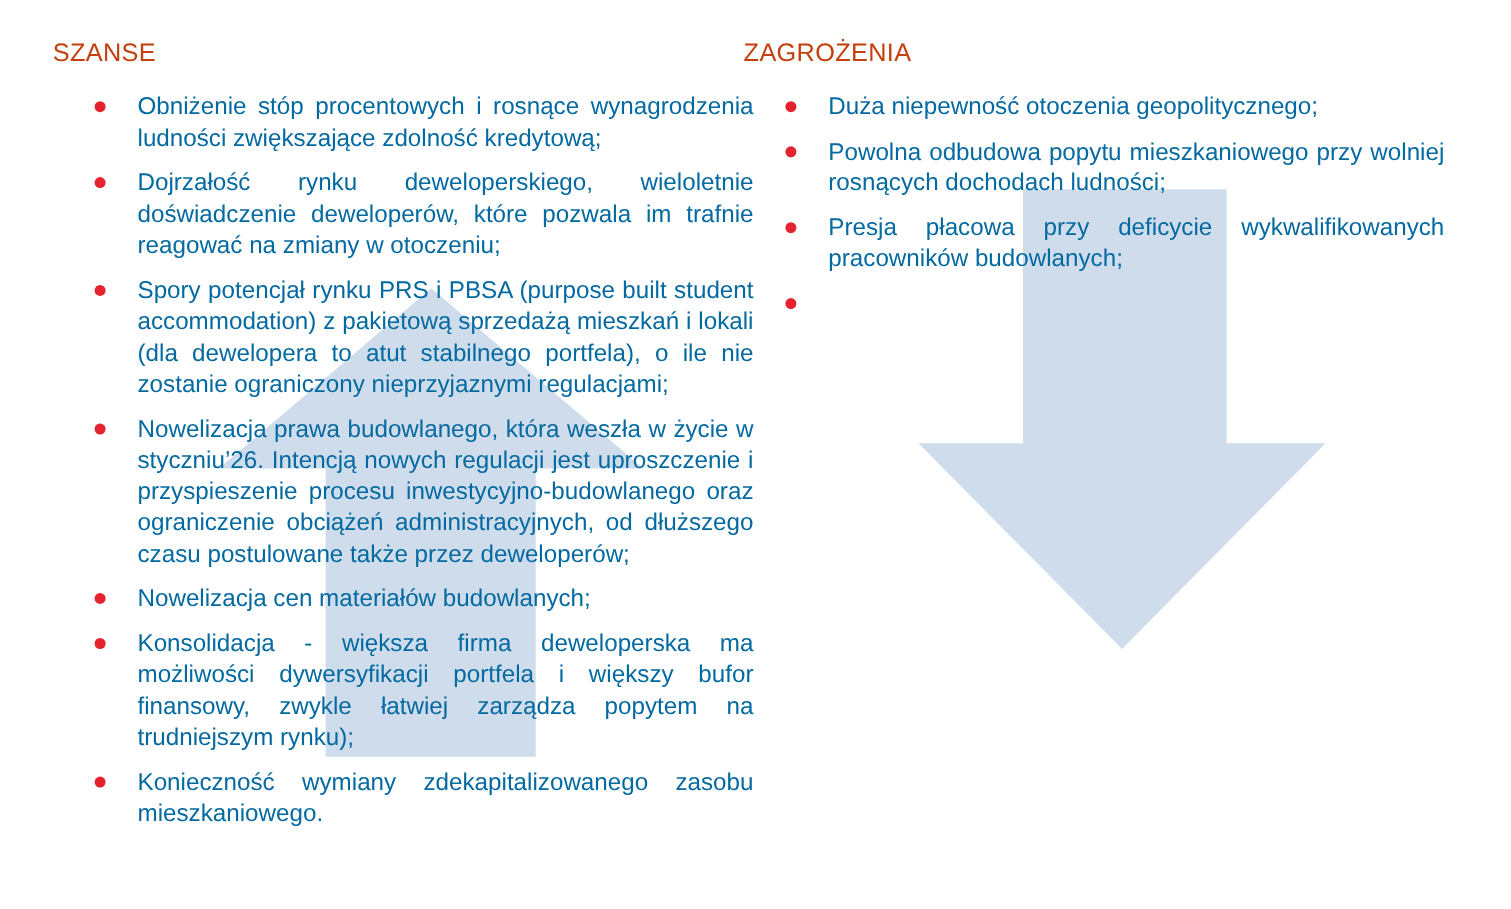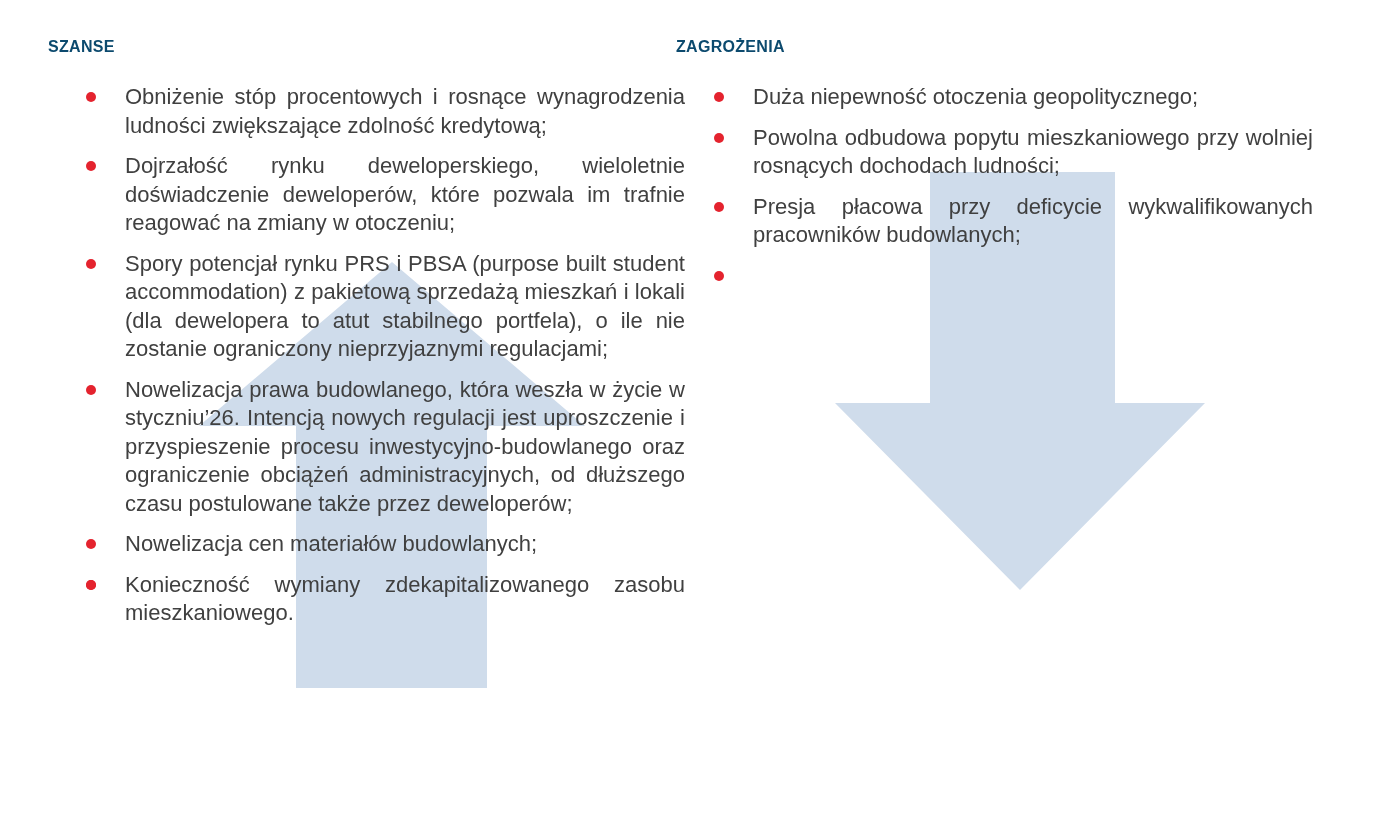--- a/index.html
+++ b/index.html
@@ -24,38 +24,38 @@
   }
   .col {
     position: absolute;
     top: 34px;
     z-index: 1;
   }
   .col-left  { left: 48px;  width: 637px; }
   .col-right { left: 676px; width: 637px; }
   .heading {
     margin: 0 0 23px 0;
-    font-size: 16px;
+    font-size: 23px;
     line-height: 26px;
-    font-weight: bold;
+    font-weight: normal;
     letter-spacing: 0.3px;
-    color: #0c4a6e;
+    color: #c2410c;
   }
   ul.blist {
     list-style: none;
     margin: 0;
     padding: 0;
   }
   ul.blist li {
     position: relative;
     padding-left: 77px;
     margin-bottom: 12px;
     font-size: 22px;
     line-height: 28.5px;
-    color: #404040;
+    color: #0369a1;
     text-align: justify;
     text-justify: inter-word;
   }
   ul.blist li .bullet {
     position: absolute;
     left: 38px;
     top: 9px;
     width: 10px;
     height: 10px;
     border-radius: 50%;
@@ -90,20 +90,21 @@
       <li>
         <span class="bullet"></span>
         <span>Nowelizacja prawa budowlanego, która weszła w życie w styczniu’26. Intencją nowych regulacji jest uproszczenie i przyspieszenie procesu inwestycyjno-budowlanego oraz ograniczenie obciążeń administracyjnych, od dłuższego czasu postulowane także przez deweloperów;</span>
       </li>
       <li>
         <span class="bullet"></span>
         <span>Nowelizacja cen materiałów budowlanych;</span>
       </li>
       <li>
         <span class="bullet"></span>
+        <span>Konsolidacja - większa firma deweloperska ma możliwości dywersyfikacji portfela i większy bufor finansowy, zwykle łatwiej zarządza popytem na trudniejszym rynku);</span>
       </li>
       <li>
         <span class="bullet"></span>
         <span>Konieczność wymiany zdekapitalizowanego zasobu mieszkaniowego.</span>
       </li>
     </ul>
   </section>
 
   <section class="col col-right">
     <h2 class="heading">ZAGROŻENIA</h2>

